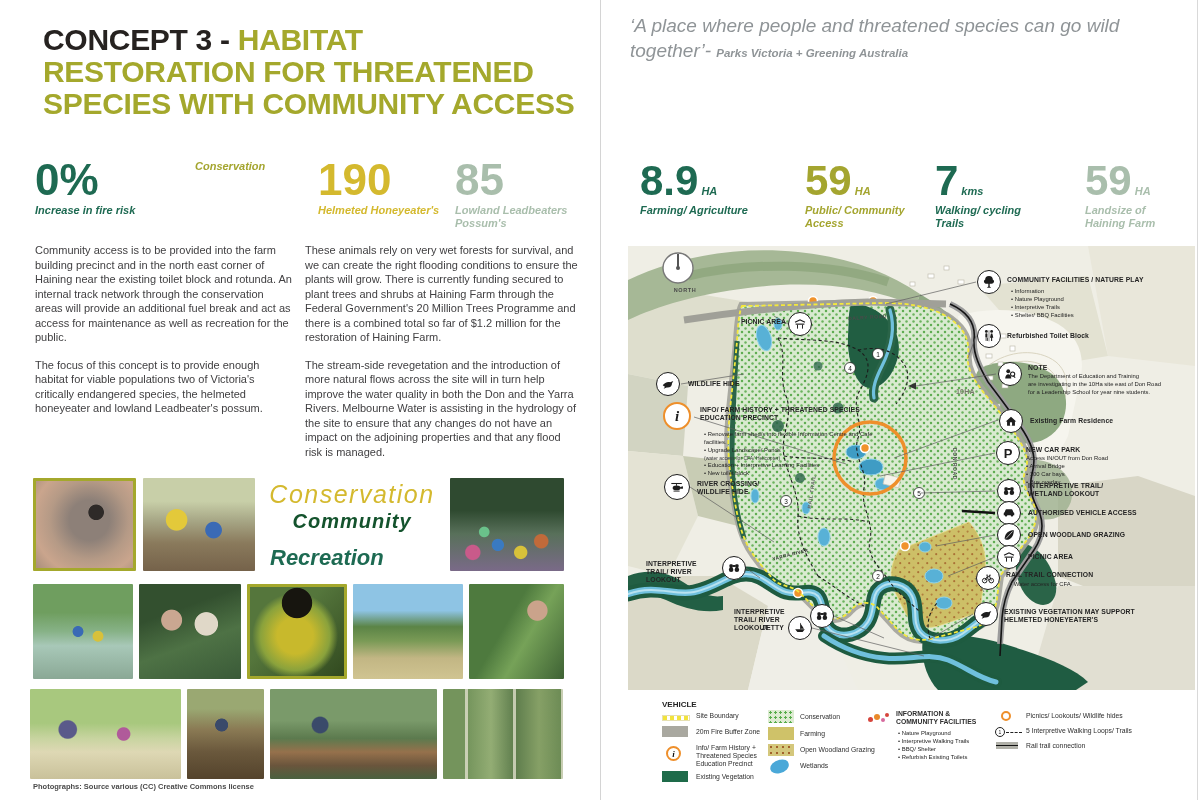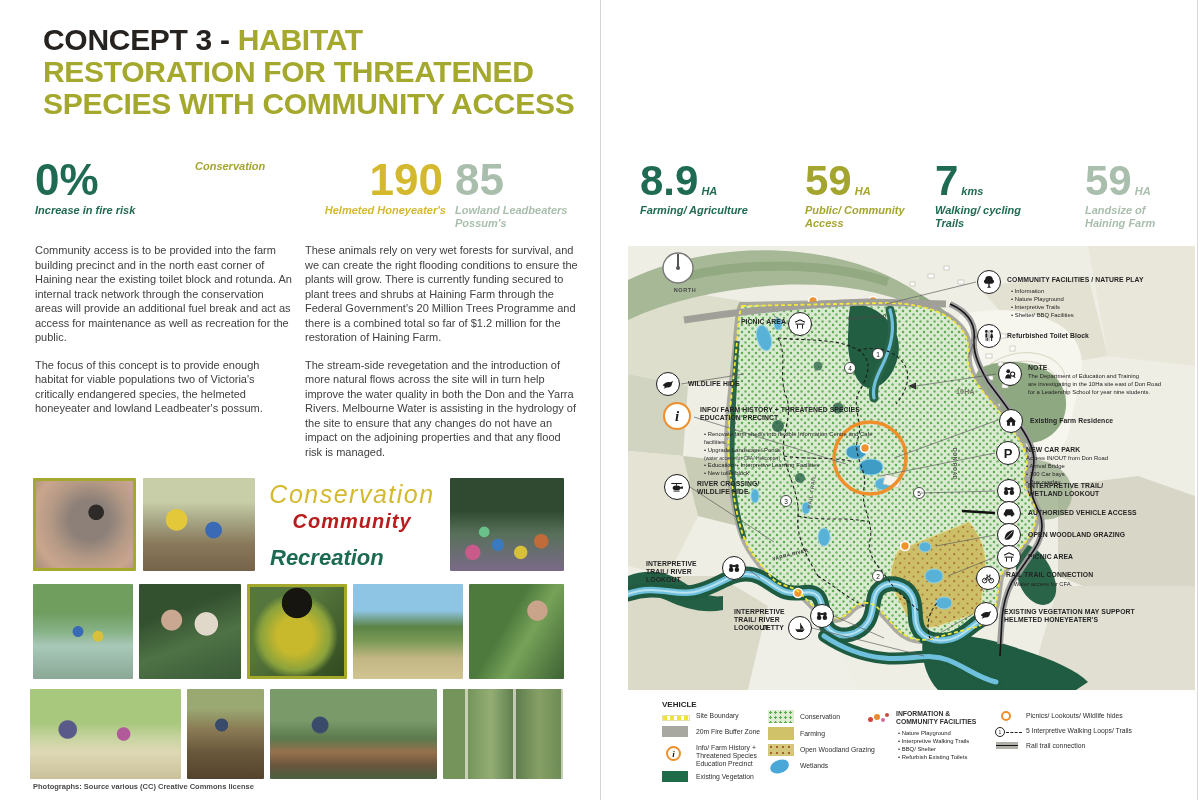--- a/index.html
+++ b/index.html
@@ -1,21 +1,21 @@
 <!DOCTYPE html>
 <html><head>
 <meta charset="utf-8">
 <style>
   html,body{margin:0;padding:0;background:#fff;}
   .sheet{position:relative;width:1200px;height:800px;background:#fff;overflow:hidden;
          font-family:"Liberation Sans", sans-serif;color:#3f3e3e;}
   .abs{position:absolute;}
 
   
-  .c-dg{color:#1E6A52;} .c-ol{color:#A4A52F;} .c-yl{color:#D4B92E;text-align:right;} .c-sg{color:#A9BEAC;}
+  .c-dg{color:#1E6A52;} .c-ol{color:#A4A52F;} .c-yl{color:#D4B92E;} .c-sg{color:#A9BEAC;}
 
   
   .title{left:35px;top:16px;width:540px;font-size:30px;font-weight:bold;line-height:1.06;letter-spacing:-.3px;}
   .t-dark{color:#262220;} .t-olive{color:#A4A82C;}
 
   .stat{position:absolute;}
   .stat .num{font-size:44px;font-weight:bold;line-height:1;}
   .stat .unit{font-size:11px;font-weight:bold;font-style:italic;margin-left:3px;}
   .stat .slabel{font-size:11px;font-weight:bold;font-style:italic;line-height:1.15;margin-top:2px;width:128px;}
   .stats-right .num{font-size:42px;}
@@ -33,21 +33,21 @@
   .g-bird{background:radial-gradient(circle at 50% 18%,#17150f 0 17%,transparent 18%),radial-gradient(circle at 48% 55%,#c8b92c 0 26%,#8aa23c 50%,transparent 62%),linear-gradient(135deg,#55763c 0 40%,#31491f 100%);}
   .g-wood{background:linear-gradient(180deg,#8ec4e4 0 28%,#5b8446 45%,#7a9a56 60%,#c2b684 78%,#d0c491 100%);}
   .g-leaf{background:radial-gradient(circle at 72% 28%,#caa38b 0 10%,transparent 11%),linear-gradient(120deg,#4e7a3e 0 40%,#76a258 60%,#3e6234 100%);}
   .g-cycle{background:radial-gradient(circle at 25% 45%,#5a5a8a 0 7%,transparent 8%),radial-gradient(circle at 62% 50%,#b05a9a 0 6%,transparent 7%),linear-gradient(180deg,#a8c87e 0 38%,#c8d4a0 55%,#ded8b4 70%,#c9c19a 100%);}
   .g-mud{background:radial-gradient(circle at 45% 40%,#3a4a6a 0 9%,transparent 10%),linear-gradient(180deg,#9aa872 0 22%,#8a7a54 45%,#6a583c 70%,#54432c 100%);}
   .g-log{background:radial-gradient(circle at 30% 40%,#3a4a6a 0 6%,transparent 7%),linear-gradient(180deg,#7a9a6a 0 35%,#5c7a4e 55%,#96714c 70%,#6a553c 85%,#49603f 100%);}
   .g-forest{background:repeating-linear-gradient(90deg,transparent 0 22px,rgba(230,228,210,.75) 22px 25px,transparent 25px 48px),linear-gradient(90deg,#74945c 0 20%,#93ad74 40%,#5d7c4c 60%,#86a066 80%,#6b8a54 100%);}
 
   .words{position:absolute;left:256px;top:480px;width:192px;font-style:italic;text-align:center;}
   .w1{font-size:25px;color:#D4B92E;letter-spacing:1.5px;}
-  .w2{font-size:20px;font-weight:bold;color:#b91c1c;letter-spacing:1px;margin-top:1px;}
+  .w2{font-size:20px;font-weight:bold;color:#14532d;letter-spacing:1px;margin-top:1px;}
   .w3{font-size:24px;color:#9FBFB1;letter-spacing:2.5px;margin-top:1px;}
   .w4{font-size:22px;font-weight:bold;color:#1D6A52;text-align:left;margin-left:14px;margin-top:12px;}
 
   .caption{left:33px;top:782px;font-size:7.5px;font-weight:bold;color:#4a4a4a;}
 
   
   .page-divider{left:600px;top:0;width:1px;height:800px;background:#d4d4d4;}
   .edge-right{left:1197px;top:0;width:1px;height:800px;background:#d9d9d9;}
 
   
@@ -231,20 +231,21 @@
     <div class="photo g-forest" style="left:443px;top:689px;width:120px;height:90px"></div>
 
     <div class="abs caption">Photographs: Source various (CC) Creative Commons license</div>
   </section>
 
   <div class="abs page-divider"></div>
   <div class="abs edge-right"></div>
 
   <section class="page-right">
 
+    <div class="quote"><span>‘A place where people and threatened species can go wild together’- </span><span class="attr">Parks Victoria + Greening Australia</span></div>
 
     <div class="stats-right">
       <div class="stat c-dg" style="left:40px;top:160px">
         <div class="num"><span>8.9</span><span class="unit">HA</span></div>
         <div class="slabel" style="width:112px">Farming/ Agriculture</div>
       </div>
       <div class="stat c-ol" style="left:205px;top:160px">
         <div class="num"><span>59</span><span class="unit">HA</span></div>
         <div class="slabel" style="width:105px">Public/ Community Access</div>
       </div>

